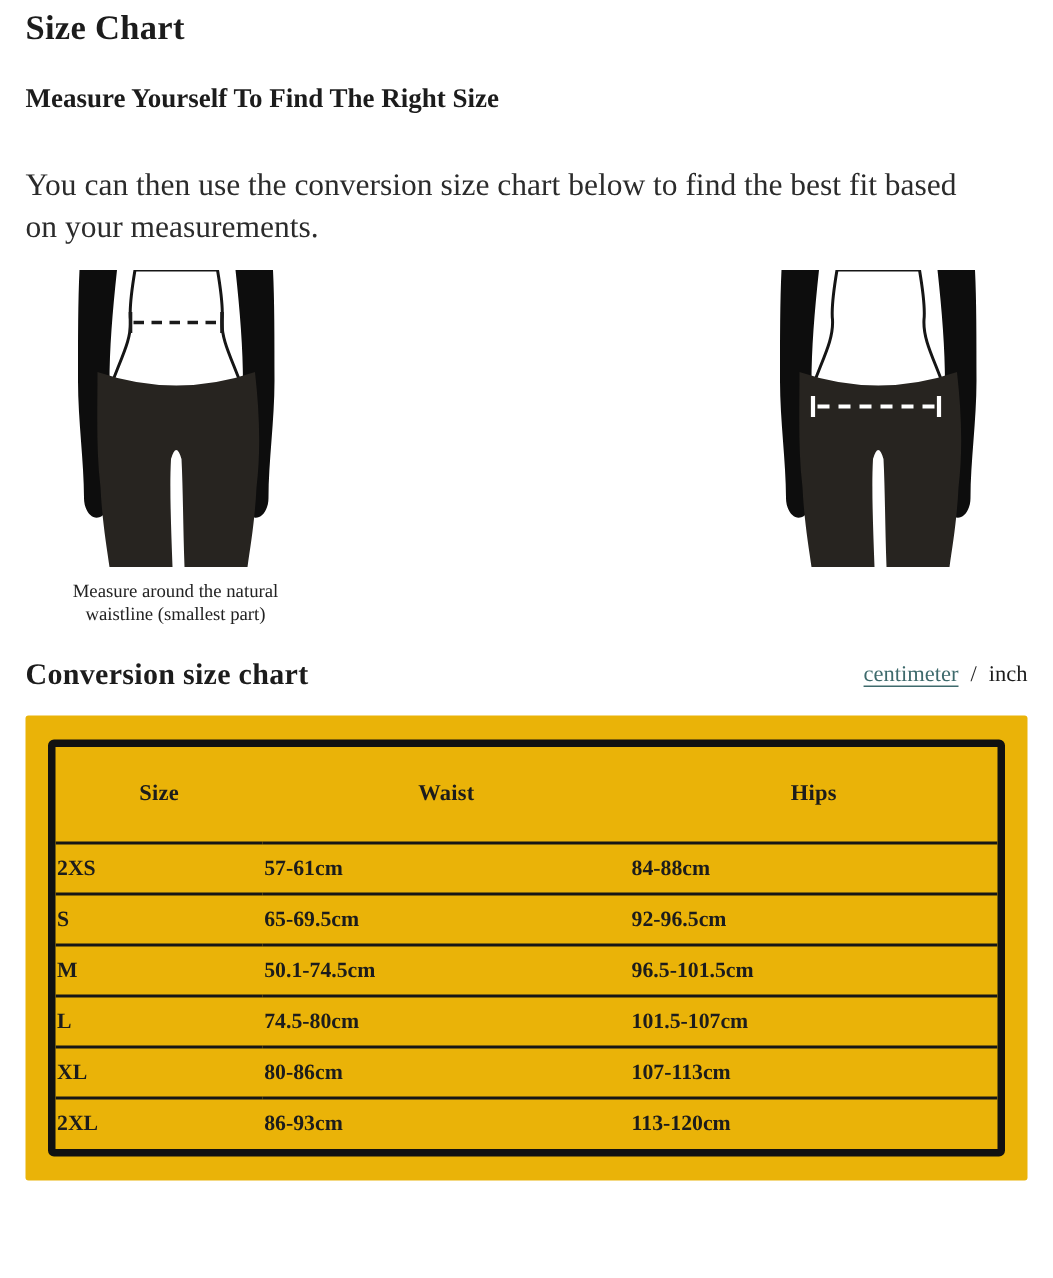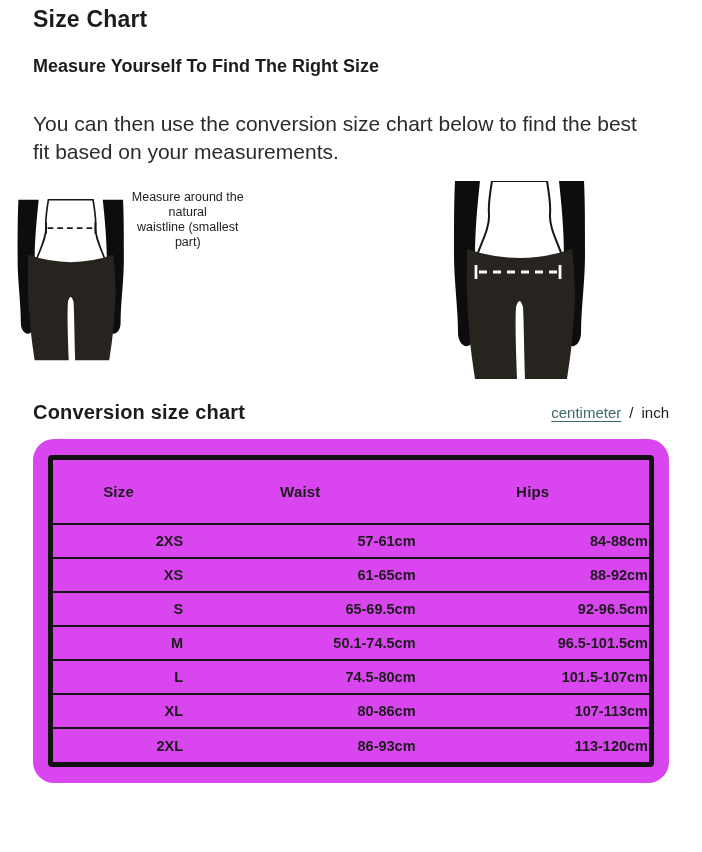--- a/index.html
+++ b/index.html
@@ -4,21 +4,21 @@
 <style>
   * { box-sizing: border-box; }
   html, body { margin: 0; padding: 0; }
   body {
     width: 702px; height: 852px;
     background: #ffffff;
     font-family: "Liberation Sans", sans-serif;
     color: #1c1c1c;
     overflow: hidden;
   }
-  .content { padding: 0 33px; }
+  .content { padding: 0 17px; font-family: Liberation Serif, serif; }
 
   .page-title {
     font-size: 23px; font-weight: 700;
     letter-spacing: 0.2px;
     margin: 6px 0 0;
   }
   .section-subtitle {
     font-size: 18px; font-weight: 700;
     margin: 23px 0 0;
   }
@@ -26,21 +26,21 @@
     font-size: 21px; line-height: 28px;
     color: #2b2b2b;
     margin: 33px 0 0;
     max-width: 625px;
   }
 
   .figures {
     display: flex; justify-content: space-between;
     margin: 15px -17px 0;
   }
-  .fig-col { width: 234px; display: flex; flex-direction: row; }
+  .fig-col { width: 234px; display: flex; flex-direction: column; align-items: center; }
   .fig-svg { width: 135px; height: 198px; display: block; }
   .fig-caption {
     margin-top: 9px;
     font-size: 12.5px; line-height: 15px;
     color: #232323; text-align: center;
   }
 
   .conv-row {
     display: flex; justify-content: space-between; align-items: center;
     margin-top: 22px;
@@ -50,22 +50,22 @@
   .unit-link {
     color: #3e6a6c;
     text-decoration: underline;
     text-underline-offset: 3px;
     cursor: pointer;
   }
   .unit-sep { margin: 0 8px; color: #1c1c1c; }
   .unit-inch { color: #1c1c1c; text-decoration: none; cursor: pointer; }
 
   .panel {
-    background: #d946ef;
-    border-radius: 21px;
+    background: #eab308;
+    border-radius: 2px;
     padding: 16px 15px;
     margin-top: 15px;
   }
   .table-frame {
     border: 5px solid #111111;
     border-radius: 4px;
     overflow: hidden;
   }
   table {
     width: 100%;
@@ -74,21 +74,21 @@
   }
   thead th {
     height: 64px;
     font-size: 15px; font-weight: 700;
     text-align: center;
     letter-spacing: 0.2px;
   }
   tbody tr { border-top: 2px solid #161616; }
   tbody td {
     height: 34px;
-    text-align: right;
+    text-align: left;
     font-size: 14.5px;
     font-weight: 600;
   }
   th:nth-child(1), td:nth-child(1) { width: 22%; }
   th:nth-child(2), td:nth-child(2) { width: 39%; }
   th:nth-child(3), td:nth-child(3) { width: 39%; }
 </style>
 </head>
 <body>
 
@@ -155,25 +155,20 @@
             <th>Hips</th>
           </tr>
         </thead>
         <tbody>
             <tr>
               <td>2XS</td>
               <td>57-61cm</td>
               <td>84-88cm</td>
             </tr>
             <tr>
-              <td>XS</td>
-              <td>61-65cm</td>
-              <td>88-92cm</td>
-            </tr>
-            <tr>
               <td>S</td>
               <td>65-69.5cm</td>
               <td>92-96.5cm</td>
             </tr>
             <tr>
               <td>M</td>
               <td>50.1-74.5cm</td>
               <td>96.5-101.5cm</td>
             </tr>
             <tr>

